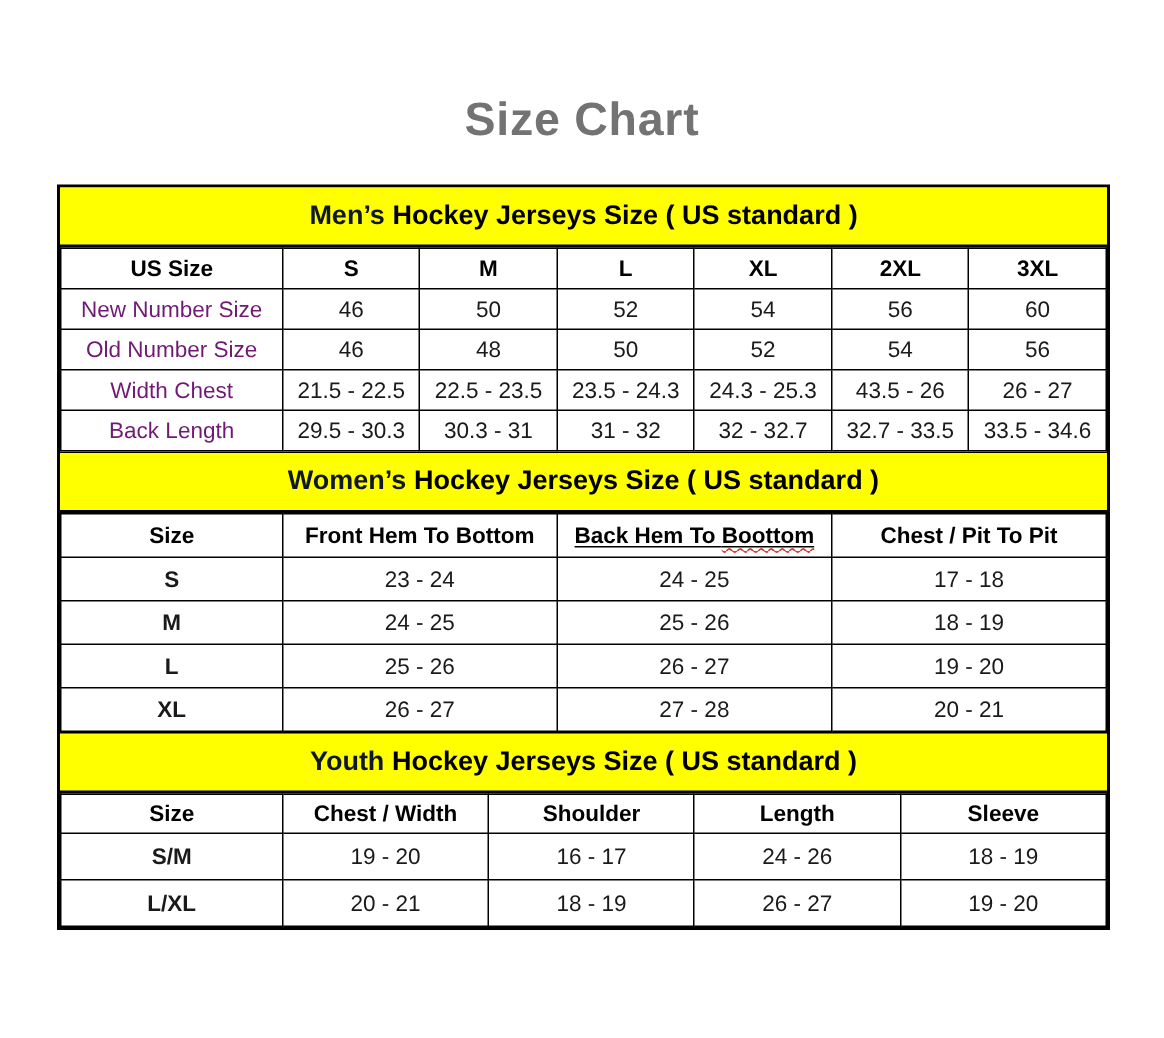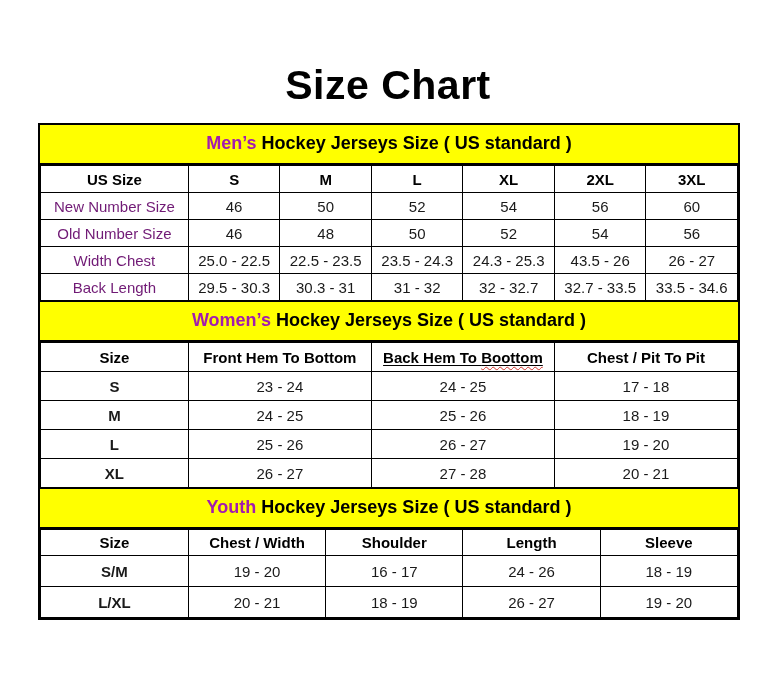--- a/index.html
+++ b/index.html
@@ -15,24 +15,24 @@
     background: #ffffff;
     overflow: hidden;
   }
   .title {
     position: absolute;
     top: 62px;
     left: 0;
     width: 100%;
     margin: 0;
     text-align: center;
-    font-size: 41px;
+    font-size: 31px;
     font-weight: bold;
     letter-spacing: 0.5px;
-    color: #000000;
+    color: #737373;
   }
   .chart {
     position: absolute;
     top: 123px;
     left: 38px;
     width: 702px;
     border: 2px solid #000000;
     box-sizing: border-box;
     background: #ffffff;
   }
@@ -42,21 +42,21 @@
     font-size: 18px;
     font-weight: bold;
     color: #000000;
     padding: 8px 0 9px 0;
     border-bottom: 2px solid #000000;
   }
   .section + .section .band {
     border-top: 1px solid #000000;
   }
   .band-accent {
-    color: #a21caf;
+    color: #0f172a;
   }
   table {
     width: 100%;
     border-collapse: collapse;
     table-layout: fixed;
   }
   th, td {
     border: 1px solid #000000;
     text-align: center;
     vertical-align: middle;
@@ -130,21 +130,21 @@
               <th>Old Number Size</th>
               <td>46</td>
               <td>48</td>
               <td>50</td>
               <td>52</td>
               <td>54</td>
               <td>56</td>
             </tr>
             <tr>
               <th>Width Chest</th>
-              <td>25.0 - 22.5</td>
+              <td>21.5 - 22.5</td>
               <td>22.5 - 23.5</td>
               <td>23.5 - 24.3</td>
               <td>24.3 - 25.3</td>
               <td>43.5 - 26</td>
               <td>26 - 27</td>
             </tr>
             <tr>
               <th>Back Length</th>
               <td>29.5 - 30.3</td>
               <td>30.3 - 31</td>

